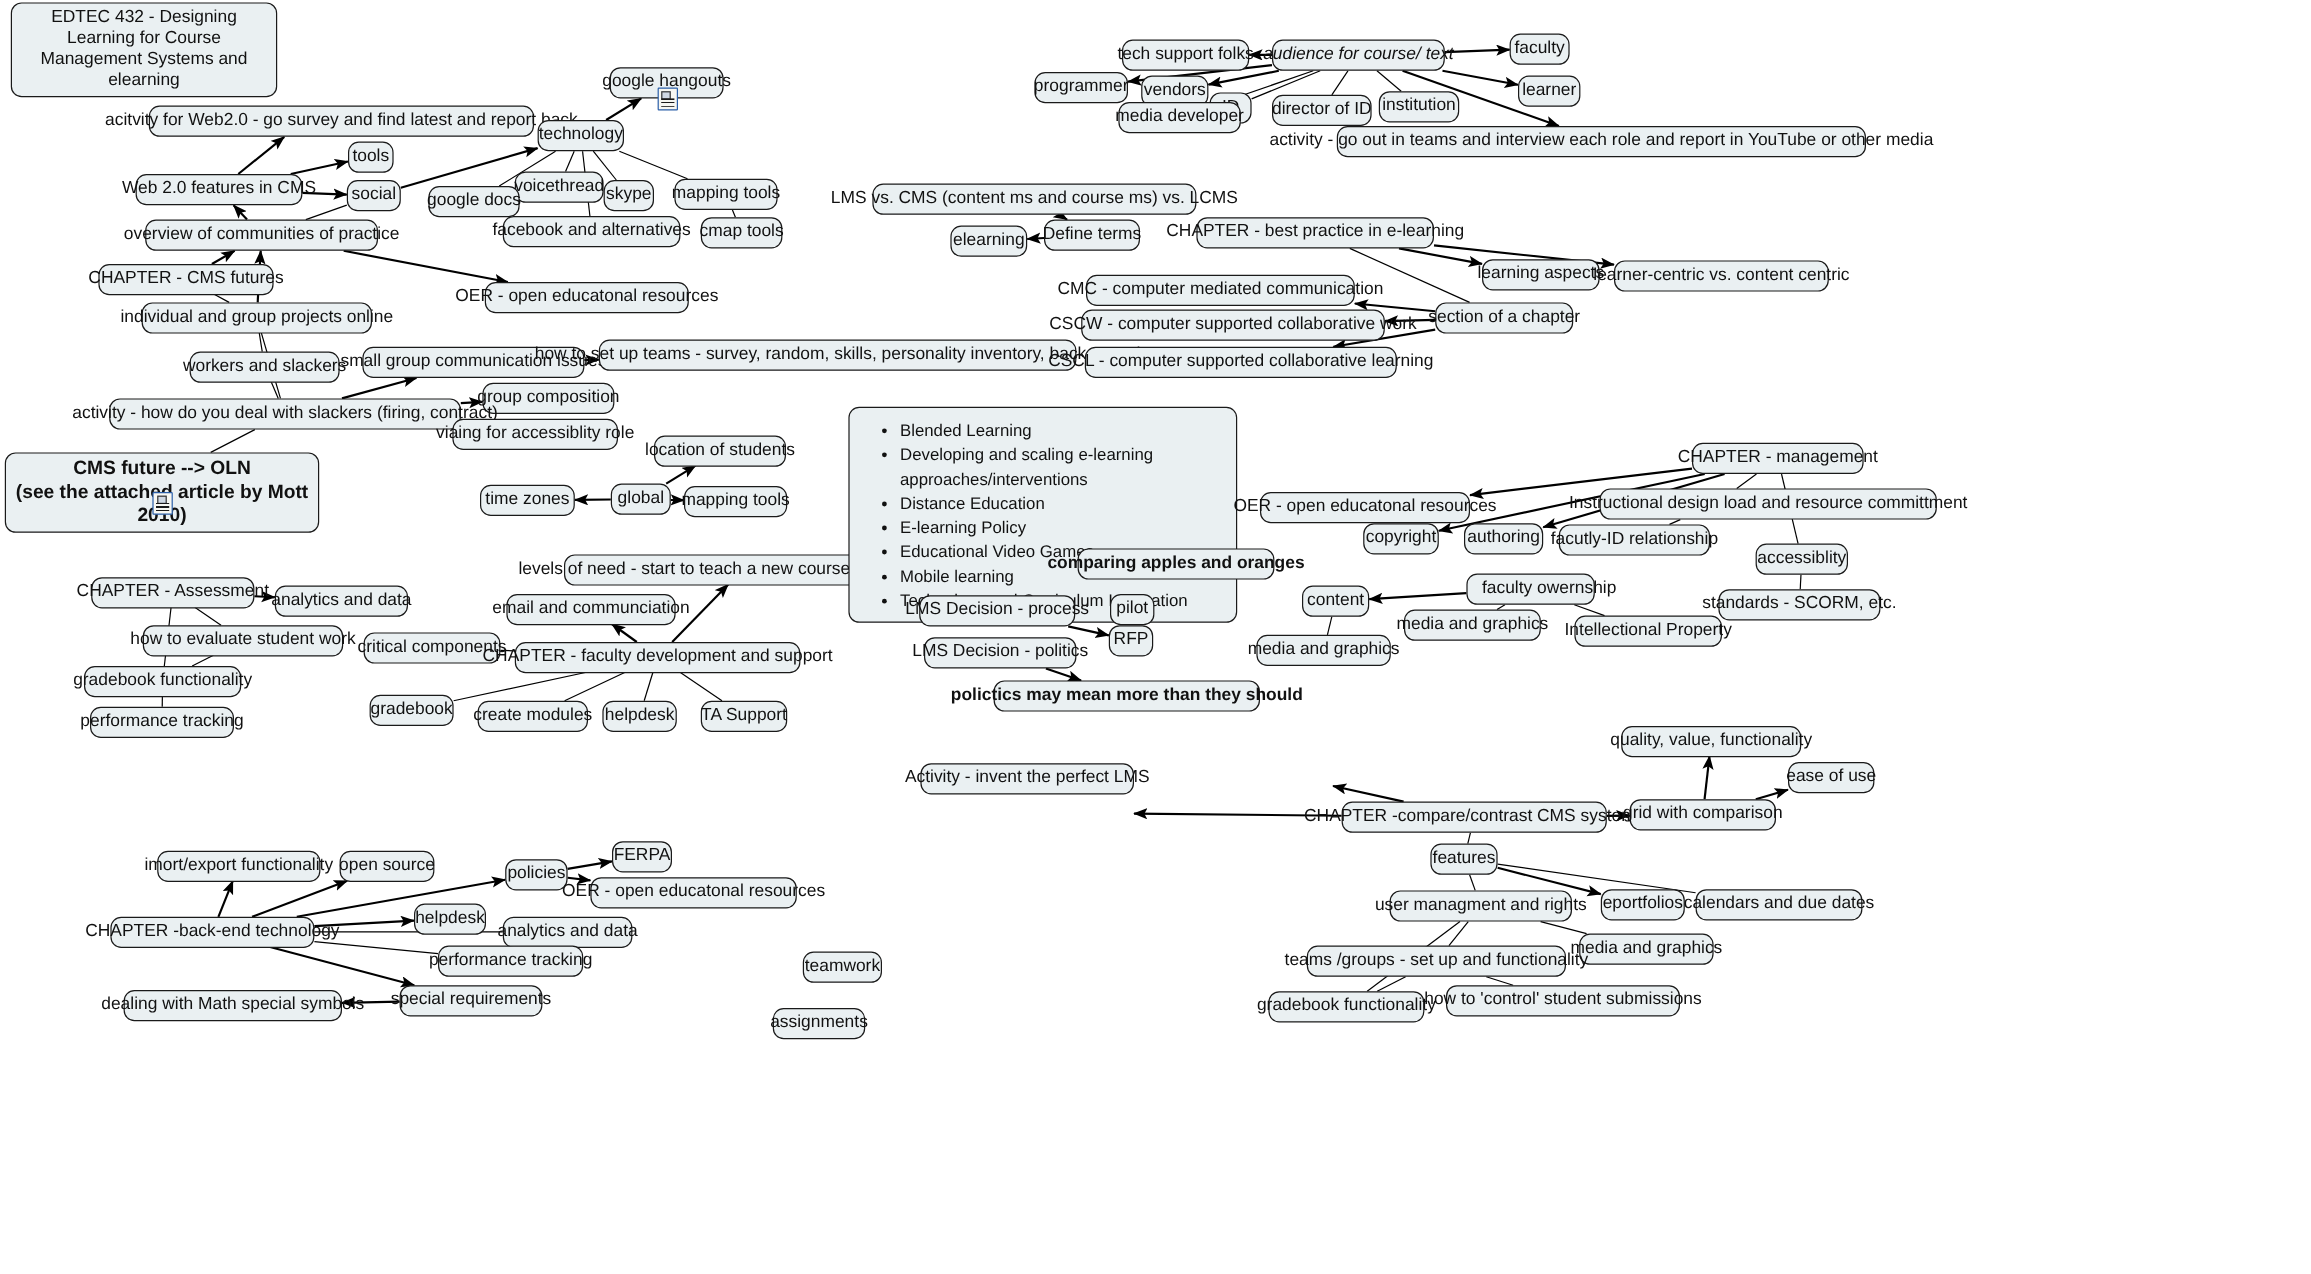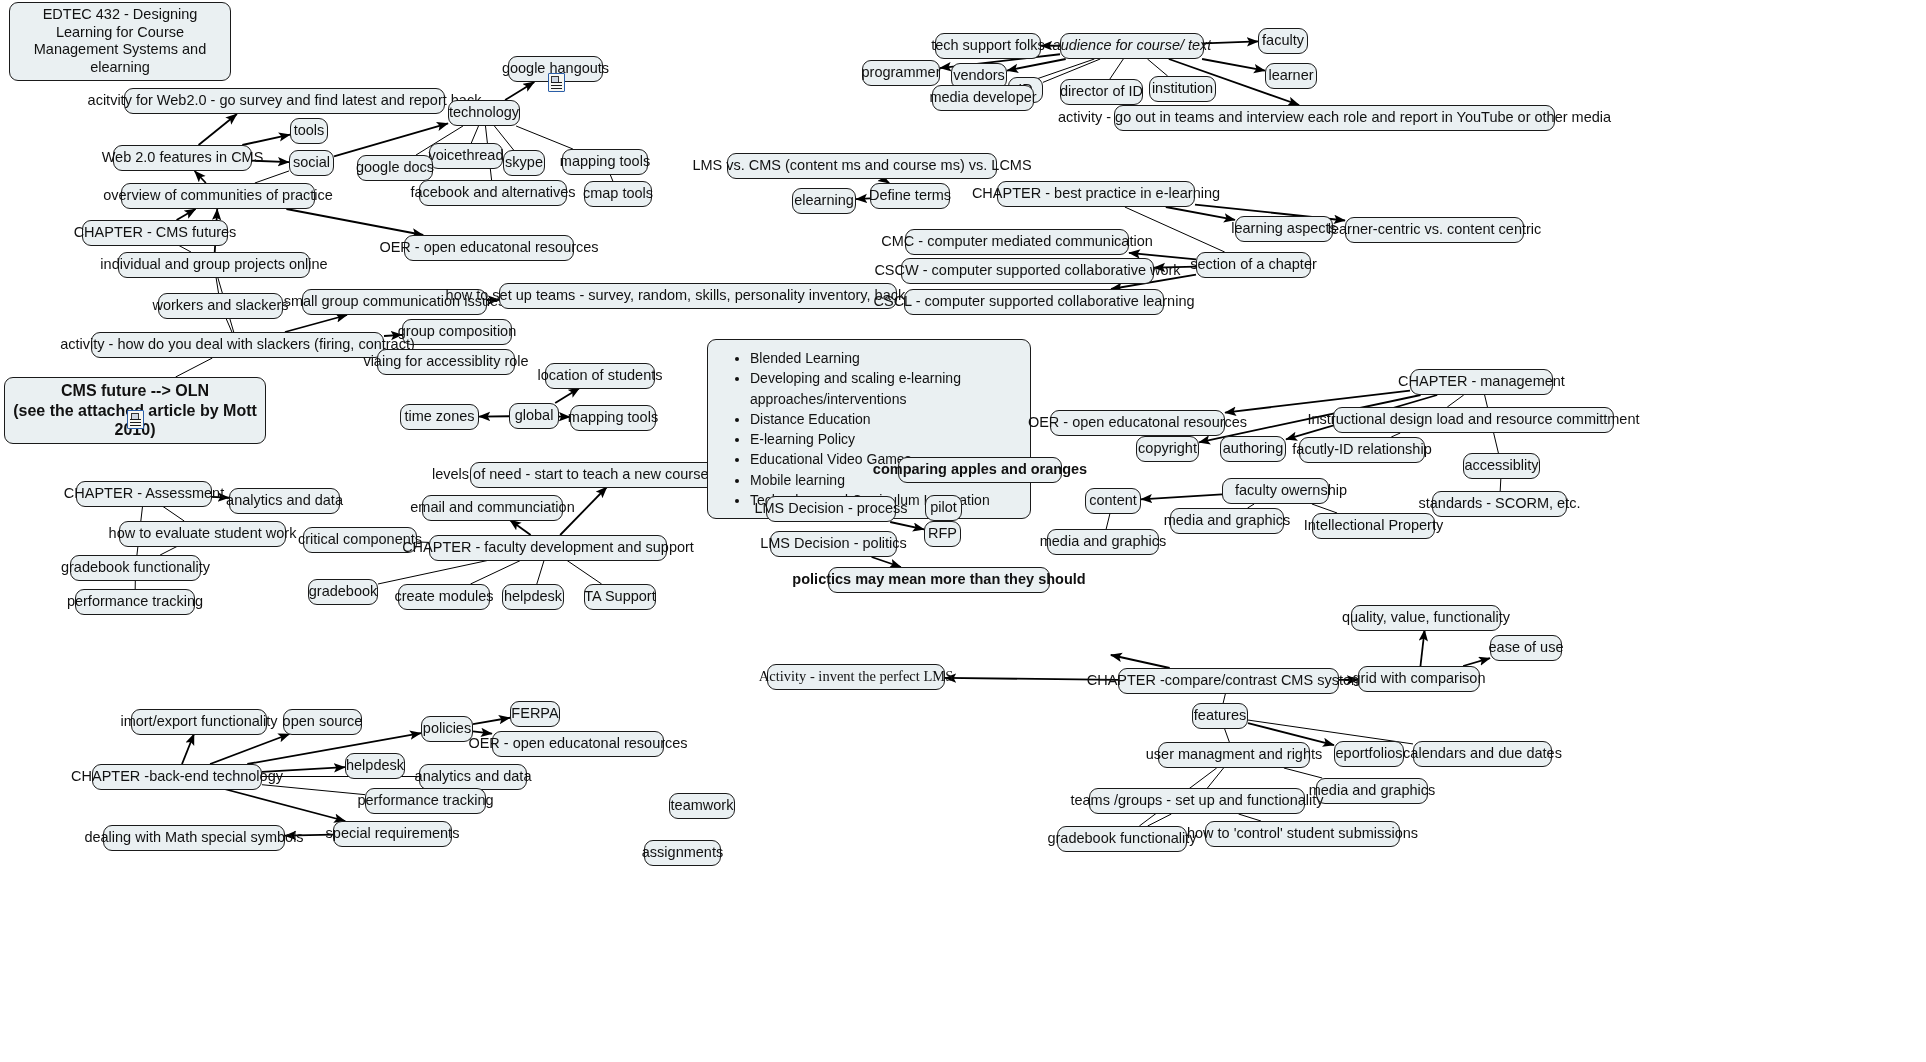--- a/index.html
+++ b/index.html
@@ -464,21 +464,21 @@
     </div>
     <div class="node" style="left: 828px; top: 567px; width: 222px; min-height: 26px; font-weight: bold;">
       <span style="white-space: nowrap;">polictics may mean more than they should</span>
     </div>
     <div class="node" style="left: 1351px; top: 605px; width: 150px; min-height: 25px;">
       <span style="white-space: nowrap;">quality, value, functionality</span>
     </div>
     <div class="node" style="left: 1490px; top: 635px; width: 72px; min-height: 25px;">
       <span style="white-space: nowrap;">ease of use</span>
     </div>
-    <div class="node" style="left: 767px; top: 664px; width: 178px; min-height: 26px; font-family: Liberation Serif, serif;">
+    <div class="node" style="left: 767px; top: 636px; width: 178px; min-height: 26px;">
       <span style="white-space: nowrap;">Activity - invent the perfect LMS</span>
     </div>
     <div class="node" style="left: 1118px; top: 668px; width: 221px; min-height: 26px;">
       <span style="white-space: nowrap;">CHAPTER -compare/contrast CMS systems</span>
     </div>
     <div class="node" style="left: 1358px; top: 666px; width: 122px; min-height: 26px;">
       <span style="white-space: nowrap;">grid with comparison</span>
     </div>
     <div class="node" style="left: 1192px; top: 703px; width: 56px; min-height: 26px;">
       <span style="white-space: nowrap;">features</span>

